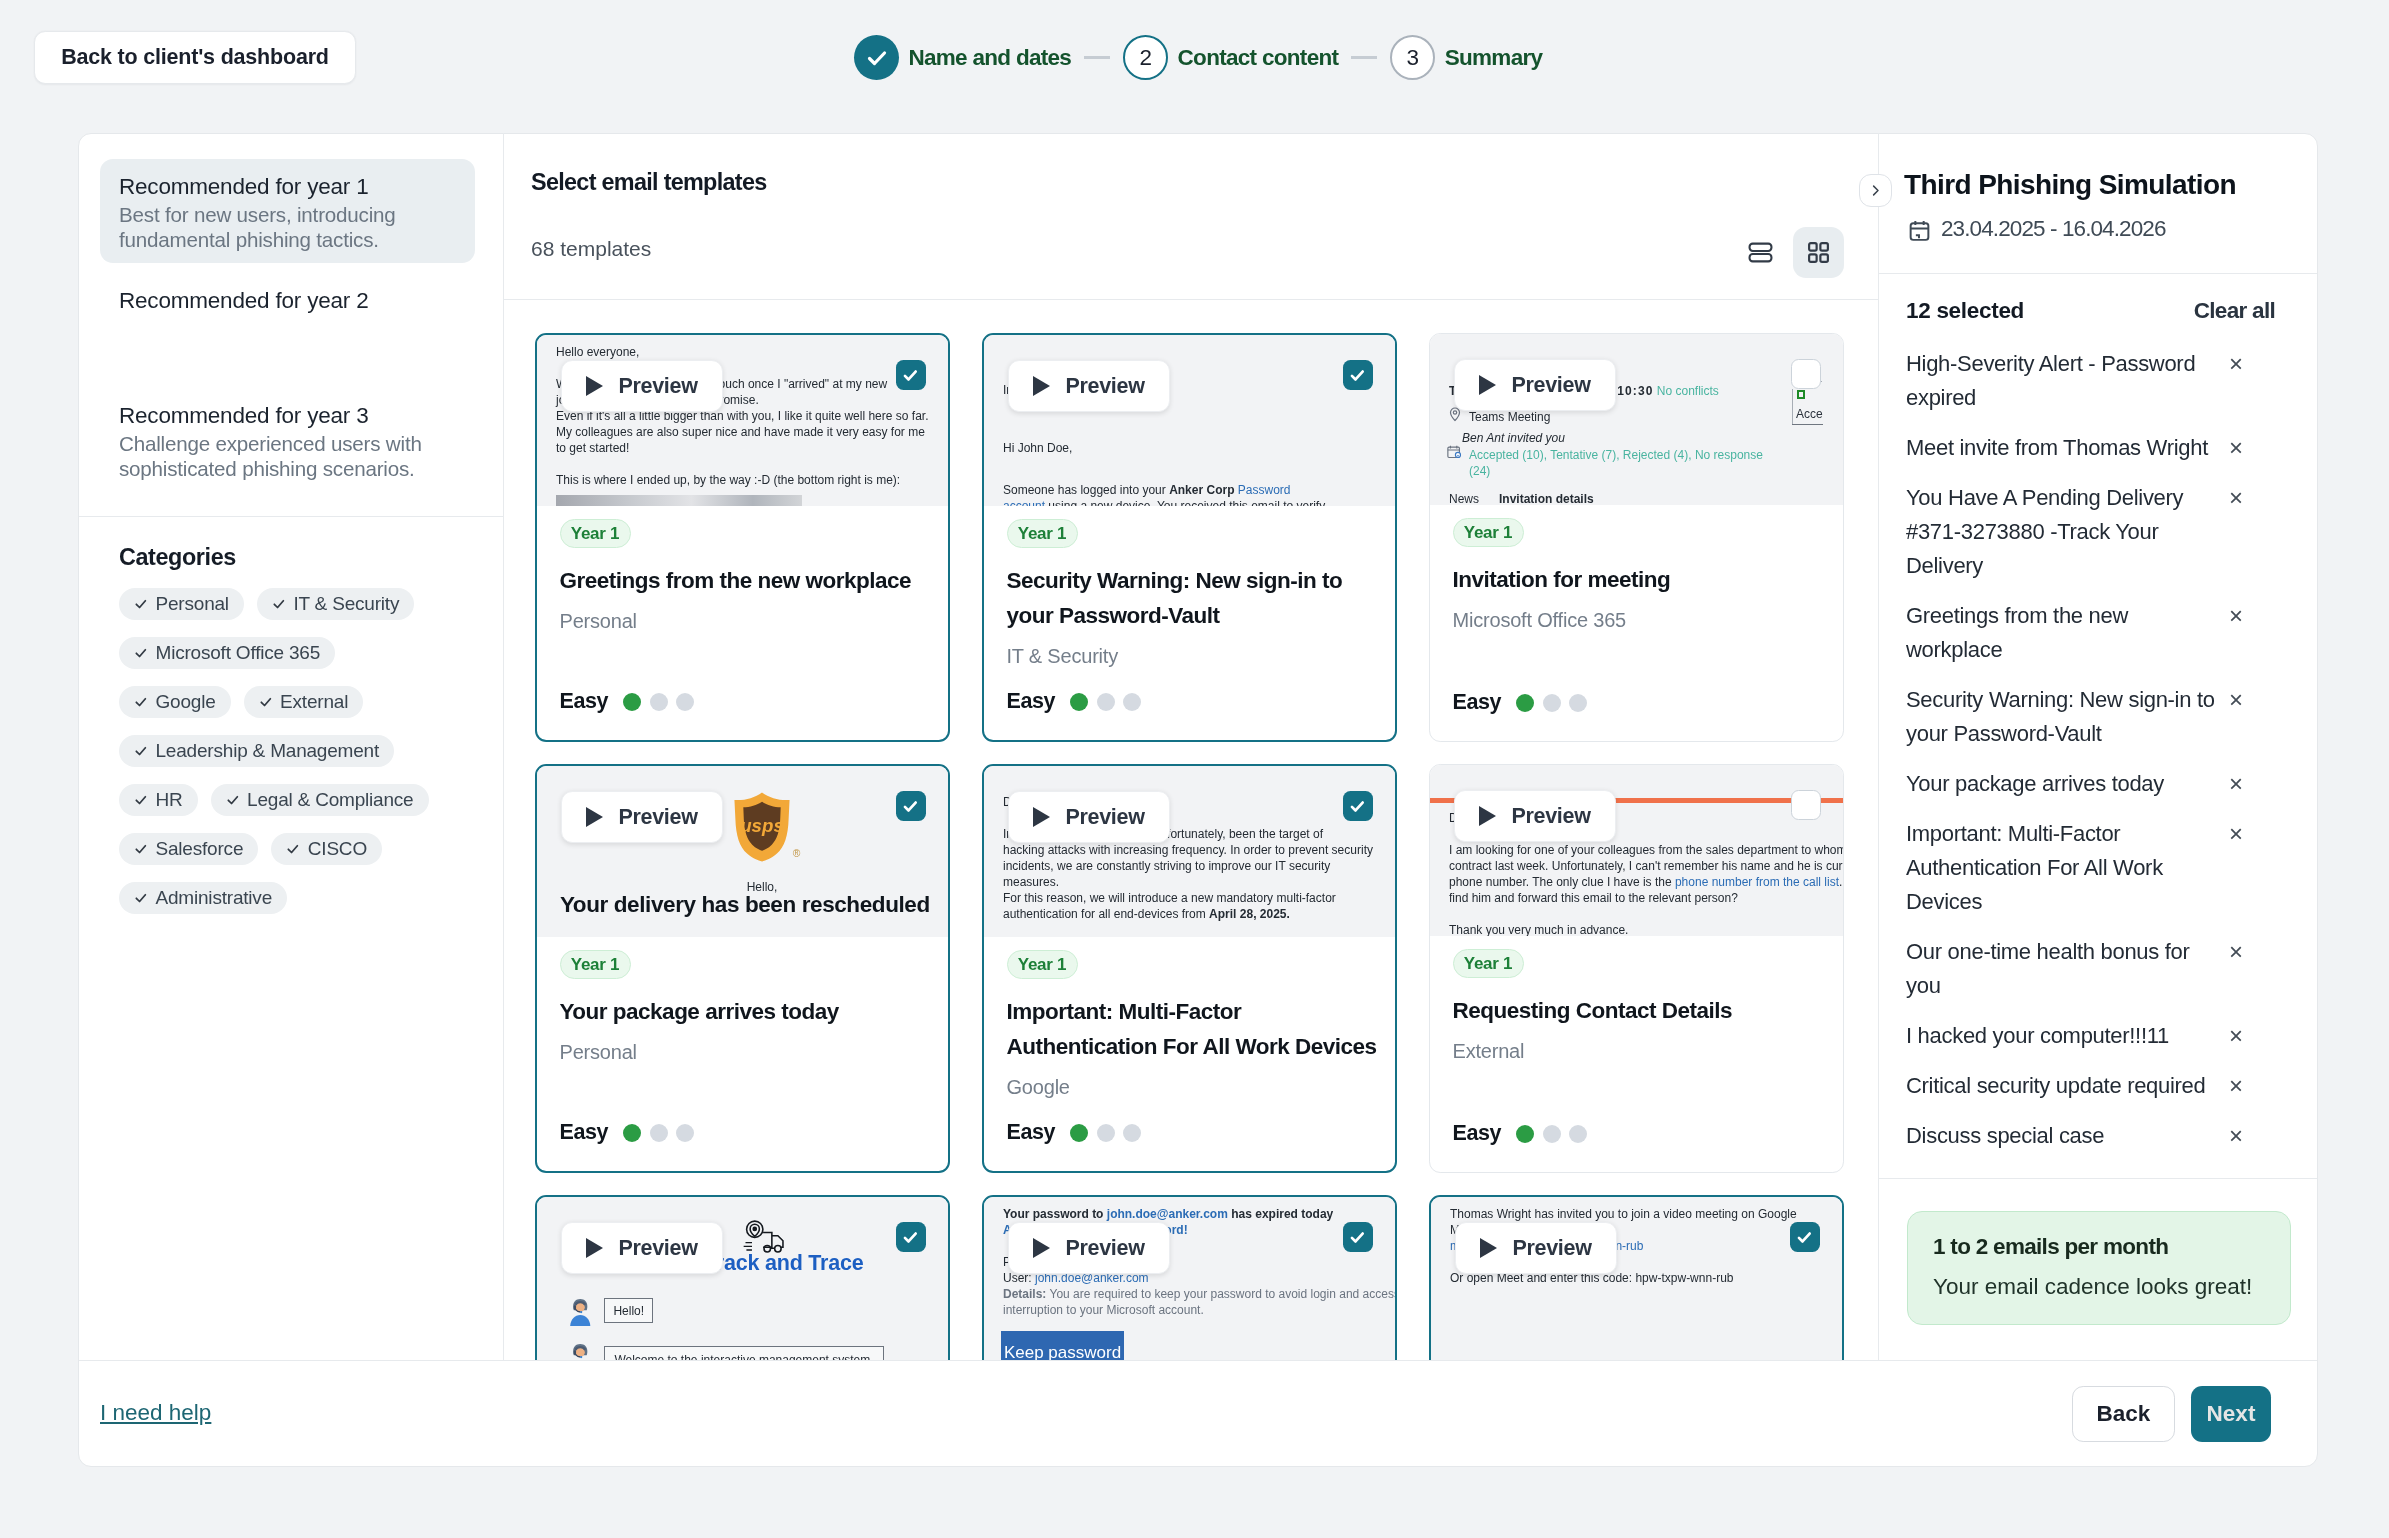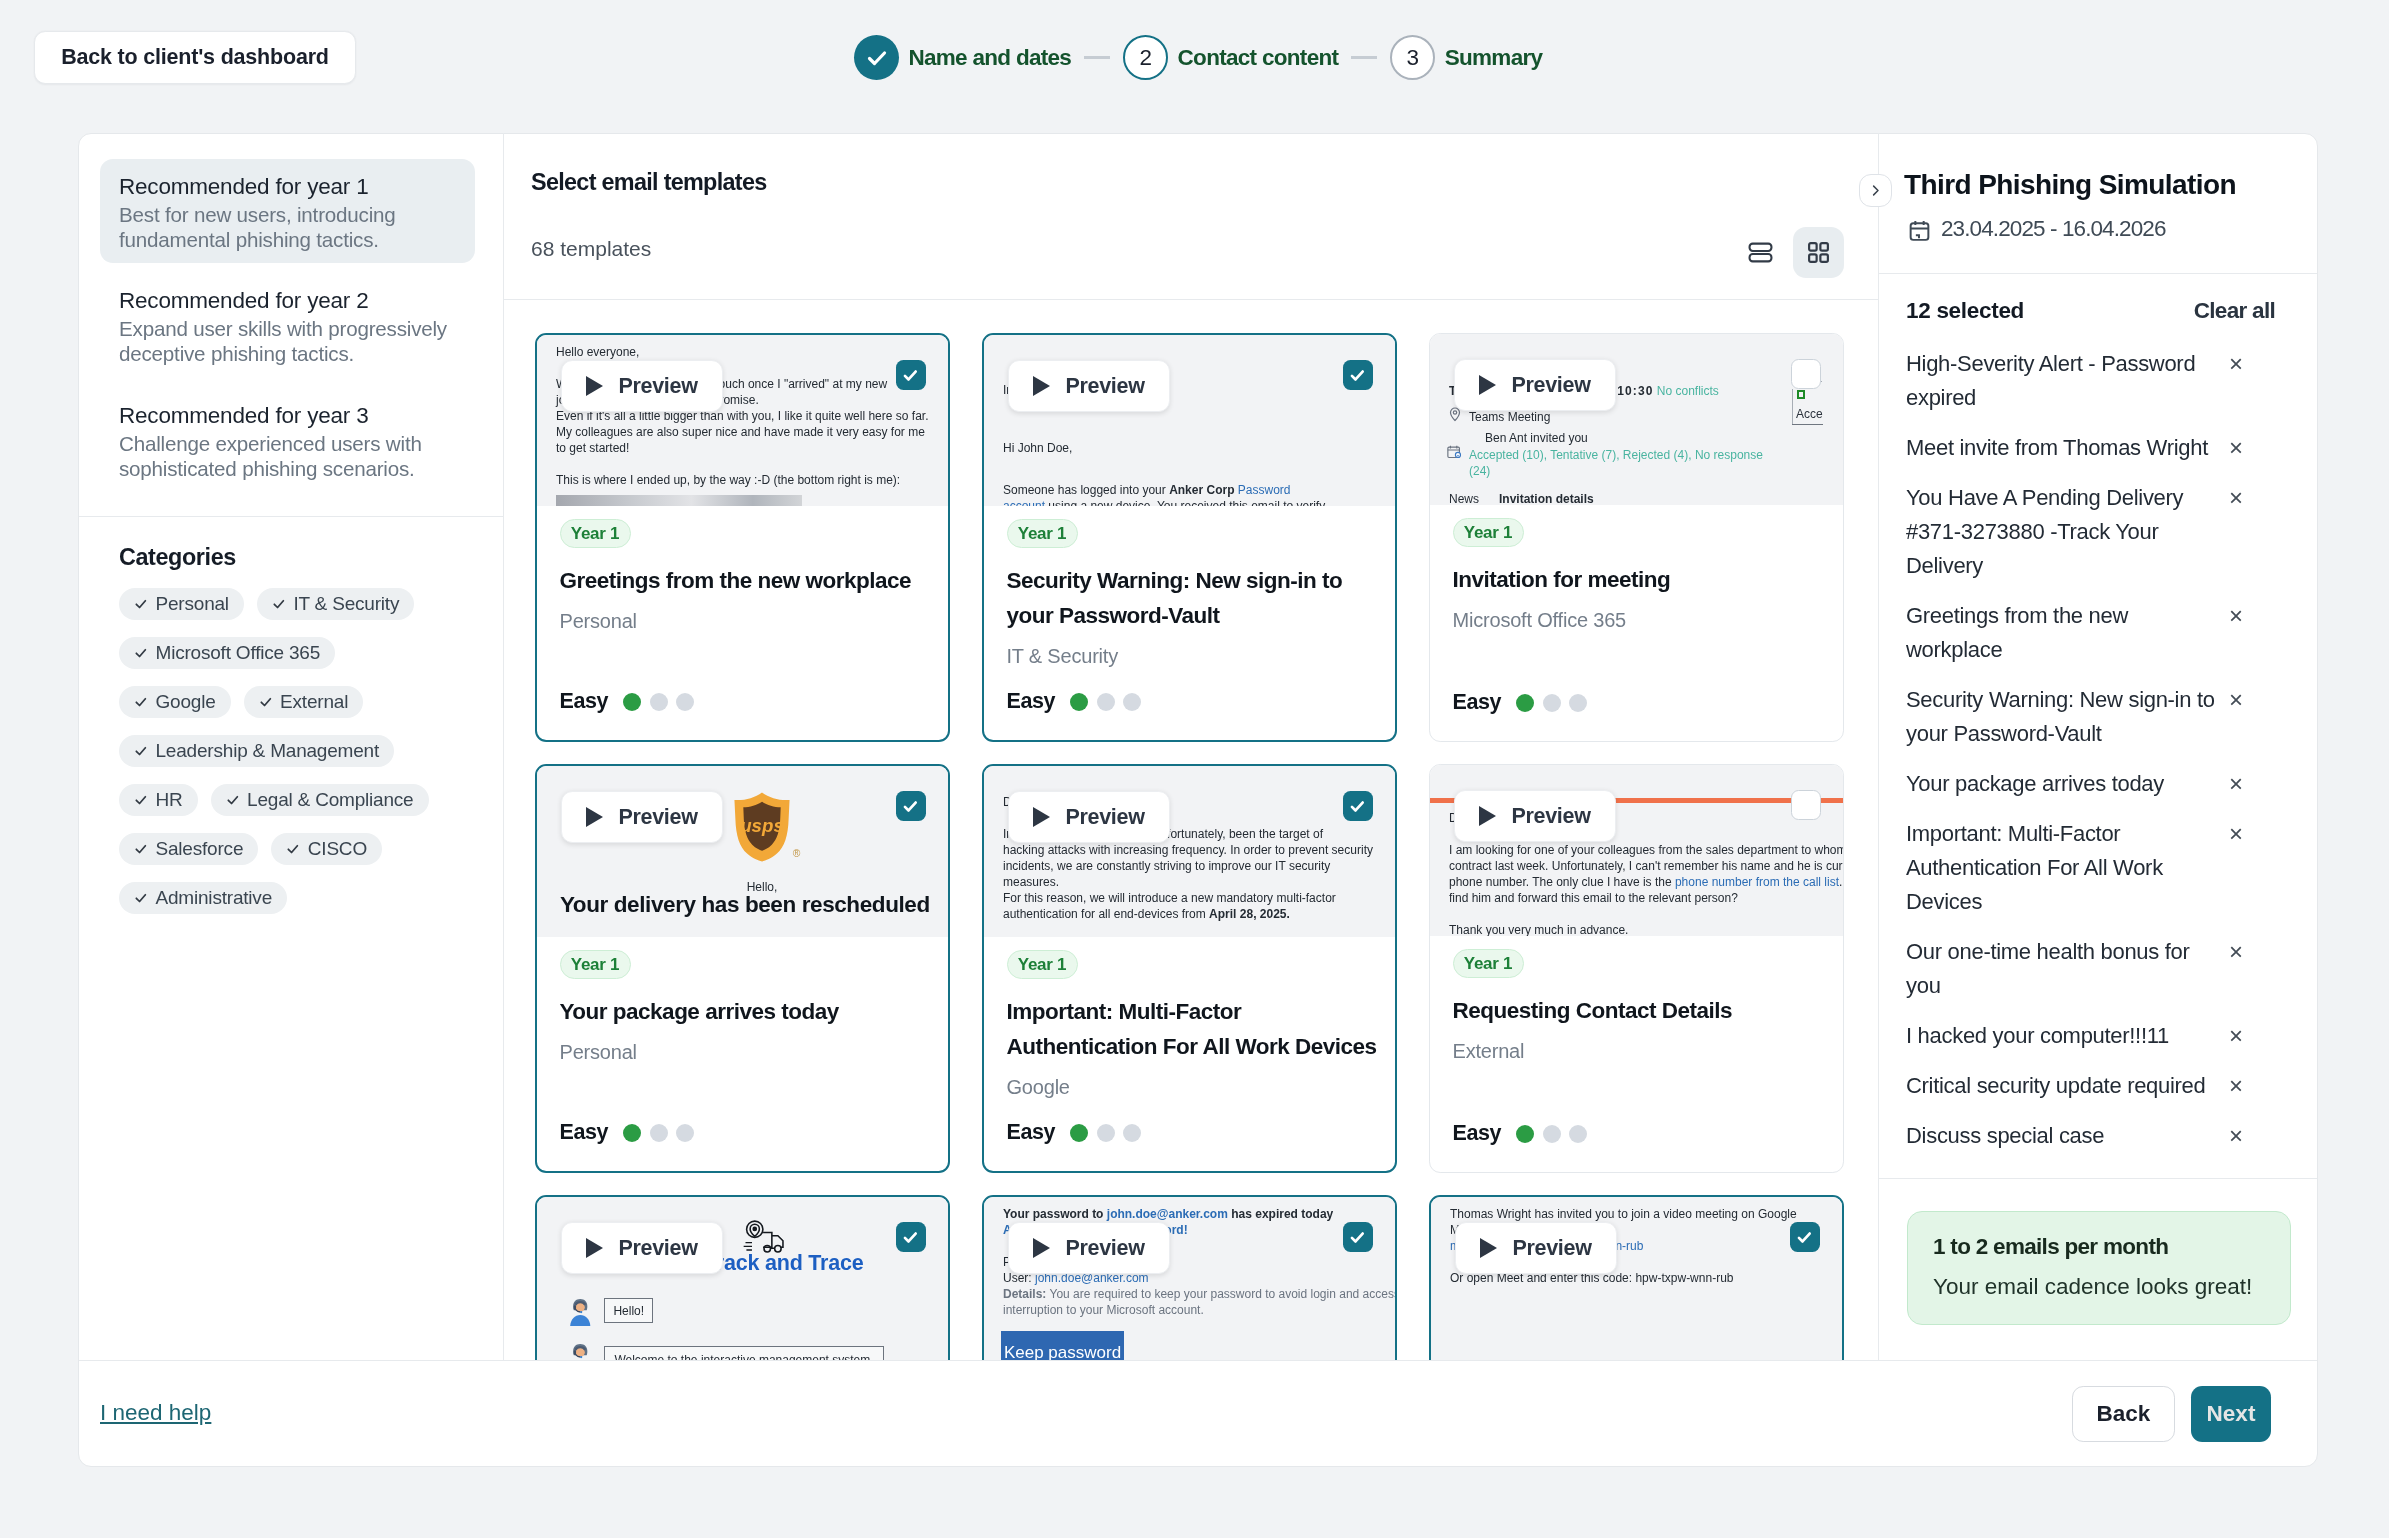--- a/index.html
+++ b/index.html
@@ -129,21 +129,20 @@
 <div class="vline1"></div>
 <div class="vline2"></div>
 
 <div class="rec1"></div>
 <div class="recblock" style="top:174px;">
   <div class="rectitle">Recommended for year 1</div>
   <div class="recdesc">Best for new users, introducing<br>fundamental phishing tactics.</div>
 </div>
 <div class="recblock" style="top:288px;">
   <div class="rectitle">Recommended for year 2</div>
-  <div class="recdesc">Expand user skills with progressively<br>deceptive phishing tactics.</div>
 </div>
 <div class="recblock" style="top:403px;">
   <div class="rectitle">Recommended for year 3</div>
   <div class="recdesc">Challenge experienced users with<br>sophisticated phishing scenarios.</div>
 </div>
 <div class="divleft"></div>
 <div class="cats">
   <h3>Categories</h3>
   <div class="pillrow">
       <span class="pill"><svg width="14" height="14" viewBox="0 0 24 24">
@@ -262,21 +261,21 @@
   </div>
 
   <div class="card un" style="left:925px; top:33px;">
     <div class="thumb">
       <div style="position:absolute; left:19px; top:49px; white-space:nowrap;"><span style="font-weight:700; letter-spacing:1.1px;">Thu, 08.05.2025 10:00 to 10:30</span> <span class="tealg">No conflicts</span></div>
       <div style="position:absolute; left:19px; top:73px;"><svg width="12" height="15" viewBox="0 0 24 28" fill="none" stroke="#6b7380" stroke-width="2.4">
             <path d="M12 26C12 26 3 16.5 3 10a9 9 0 1118 0c0 6.5-9 16-9 16z"></path>
             <circle cx="12" cy="10" r="3.4"></circle>
           </svg></div>
       <div style="position:absolute; left:39px; top:75px; white-space:nowrap;">Teams Meeting</div>
-      <div style="position:absolute; left:55px; top:96px; white-space:nowrap;">Ben Ant invited you</div>
+      <div style="position:absolute; left:32px; top:96px; white-space:nowrap;font-style:italic;">Ben Ant invited you</div>
       <div style="position:absolute; left:17px; top:111px;"><svg width="15" height="14" viewBox="0 0 26 24" fill="none" stroke="#6b7380" stroke-width="2">
             <rect x="1.5" y="3.5" width="20" height="18" rx="2"></rect>
             <path d="M1.5 8.5h20M6 1v5M17 1v5"></path>
             <circle cx="19" cy="17" r="4.4" fill="#fff" stroke="#3b78c2"></circle>
             <path d="M17 19c.5-1 3.5-1 4 0M19 15.4v.2" stroke="#3b78c2" stroke-width="1.6"></path>
           </svg></div>
       <div class="tealg" style="position:absolute; left:39px; top:113px; white-space:nowrap;">Accepted (10), Tentative (7), Rejected (4), No response</div>
       <div class="tealg" style="position:absolute; left:39px; top:129px;">(24)</div>
       <div style="position:absolute; left:19px; top:157px; white-space:nowrap;">News&nbsp;&nbsp;&nbsp;&nbsp;&nbsp;&nbsp;<b>Invitation details</b></div>
       <div style="position:absolute; left:362px; top:47px; width:30px; height:1.4px; background:#a7adb5;"></div>

